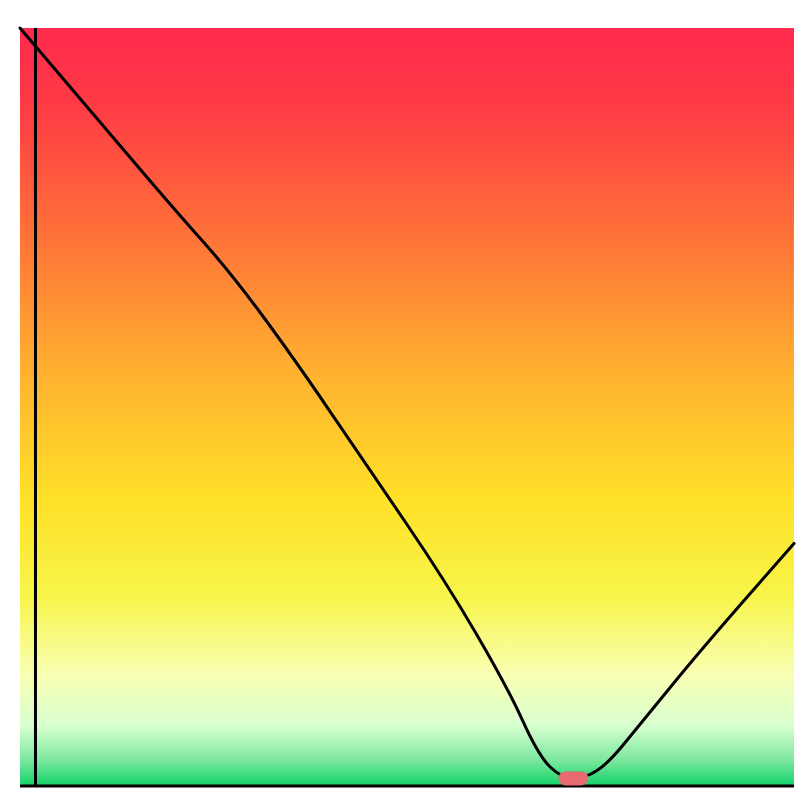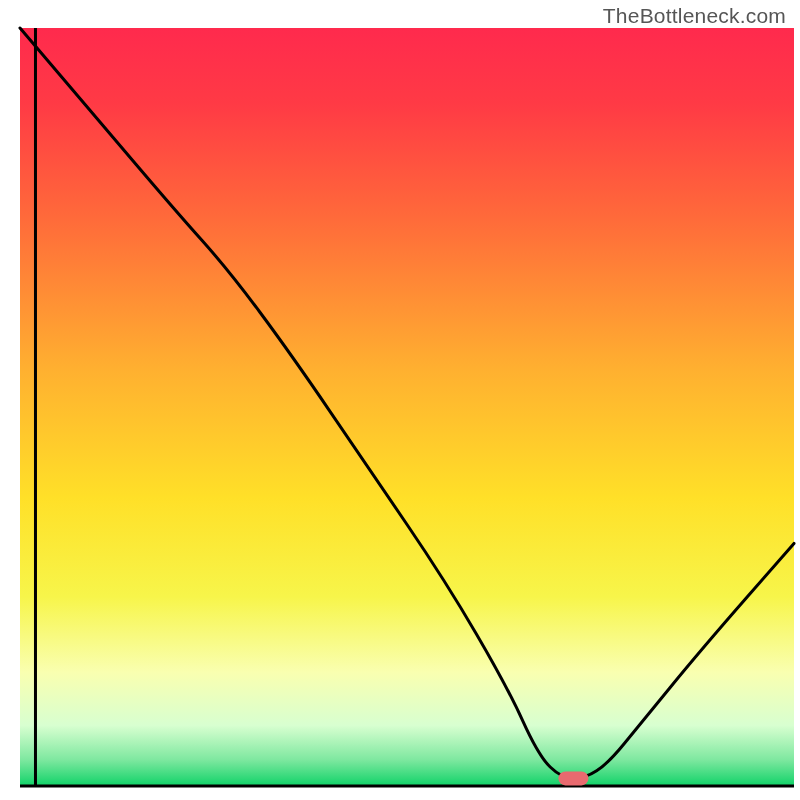--- a/index.html
+++ b/index.html
@@ -27,21 +27,20 @@
   svg {
     position: absolute;
     left: 0;
     top: 0;
   }
 </style>
 </head>
 <body>
 
 <div class="stage">
-  <div class="watermark">TheBottleneck.com</div>
 
   <svg id="plot" width="800" height="800">
     <defs>
       <linearGradient id="bg-grad" x1="0" y1="0" x2="0" y2="1">
           <stop offset="0" stop-color="#ff2a4d"></stop>
           <stop offset="0.1" stop-color="#ff3a45"></stop>
           <stop offset="0.25" stop-color="#ff6a3a"></stop>
           <stop offset="0.45" stop-color="#ffb030"></stop>
           <stop offset="0.62" stop-color="#ffe028"></stop>
           <stop offset="0.75" stop-color="#f7f54a"></stop>

